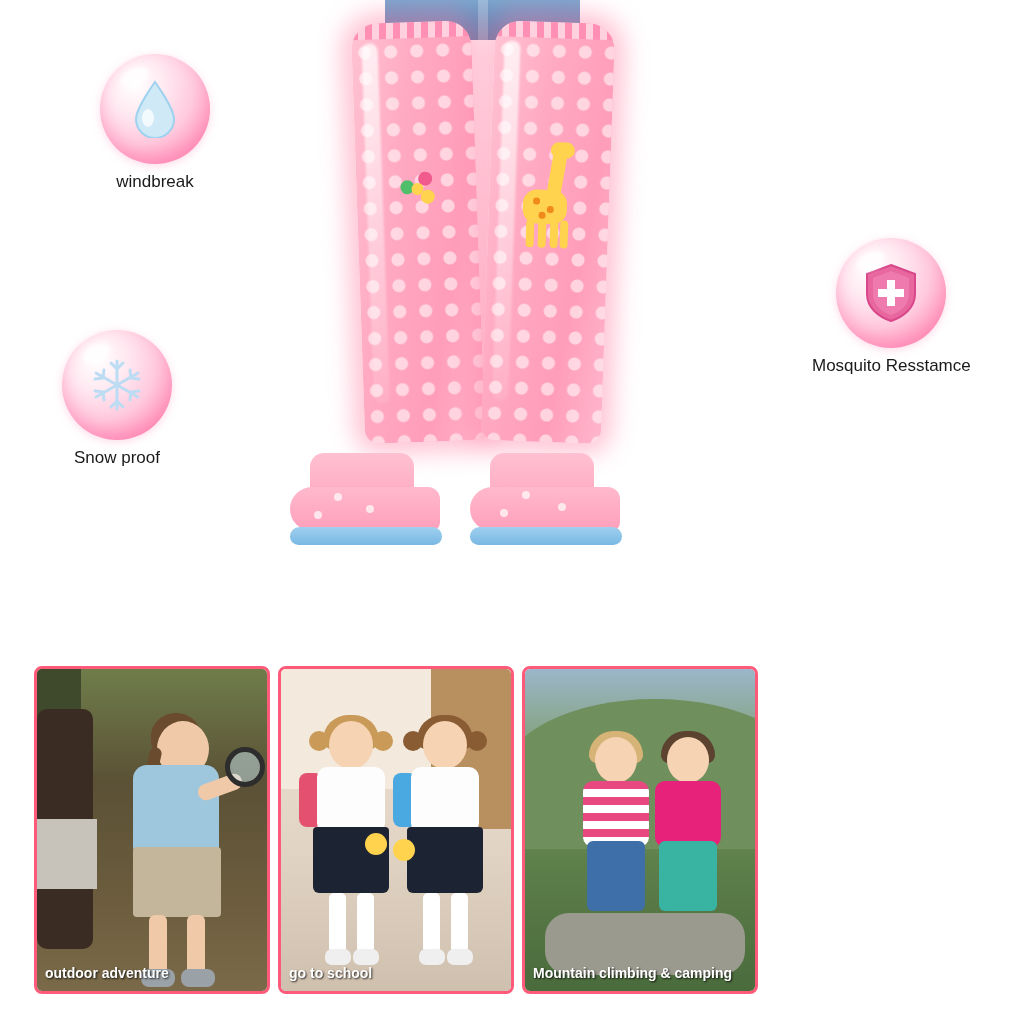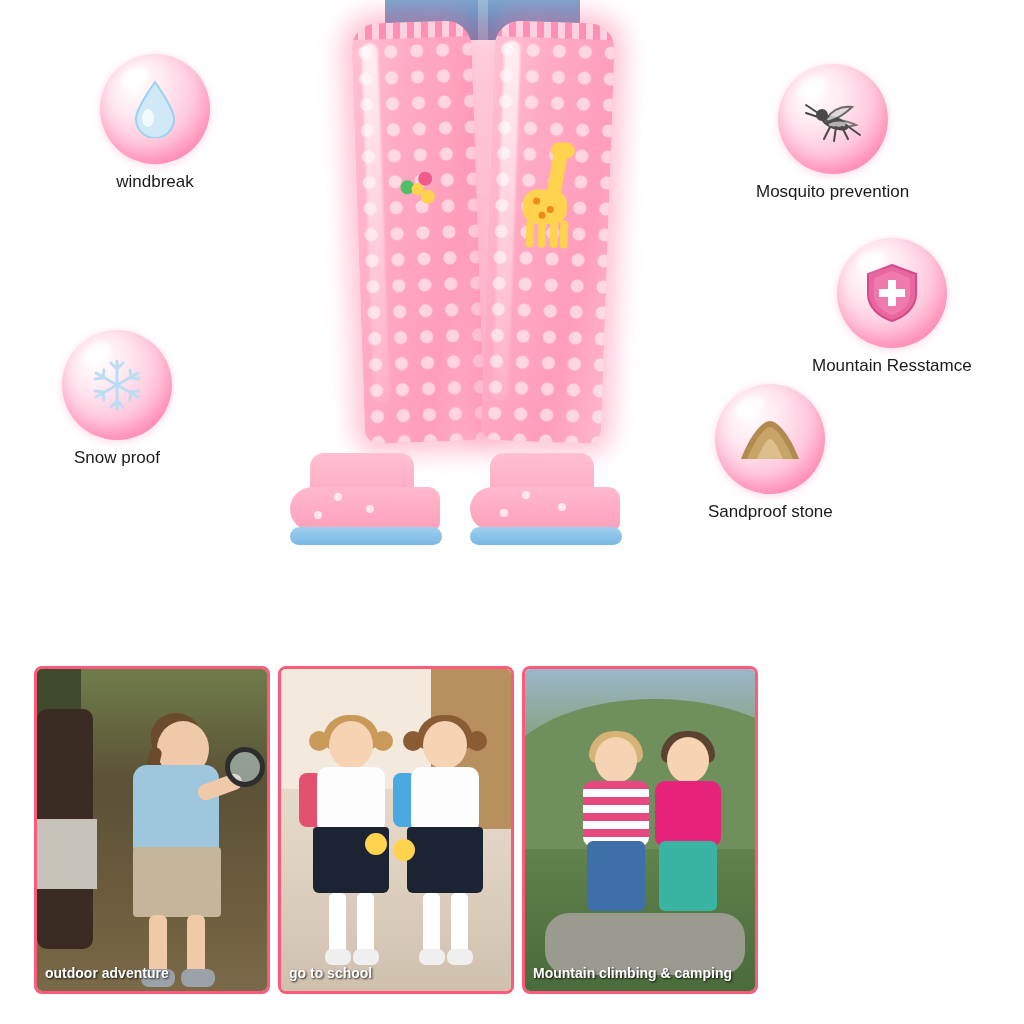--- a/index.html
+++ b/index.html
@@ -318,58 +318,32 @@
             <path d="M49 16 L7 40"></path>
           <path d="M28 12 l-6 -6 M28 12 l6 -6 M28 44 l-6 6 M28 44 l6 6"></path>
           <path d="M14 21 l-8 1 M14 21 l1 -8 M42 35 l8 -1 M42 35 l-1 8"></path>
           <path d="M42 21 l8 1 M42 21 l-1 -8 M14 35 l-8 -1 M14 35 l1 8"></path>
         </g>
       </svg>
     </div>
     <div class="bubble-label">Snow proof</div>
   </div>
 
-  <div class="bubble-item" style="left:756px; top:64px;">
-    <div class="bubble">
-      <svg width="62" height="52" viewBox="0 0 62 52">
-        <g stroke="#4a4a4a" stroke-width="2" fill="none" stroke-linecap="round">
-          <ellipse cx="33" cy="30" rx="13" ry="5" transform="rotate(20 33 30)" fill="#5a5a5a"></ellipse>
-          <circle cx="20" cy="22" r="5" fill="#4a4a4a"></circle>
-          <path d="M16 20 L4 12 M16 24 L4 20"></path>
-          <path d="M24 26 q10 -14 26 -12 q-10 10 -22 14" fill="#d8d8d8" opacity=".8"></path>
-          <path d="M26 30 q12 -6 28 2 q-14 4 -26 2" fill="#d8d8d8" opacity=".7"></path>
-          <path d="M28 34 L22 46 M34 34 L32 48 M40 34 L46 46"></path>
-          <path d="M44 32 L58 42"></path>
-        </g>
-      </svg>
-    </div>
-    <div class="bubble-label">Mosquito prevention</div>
-  </div>
 
   <div class="bubble-item" style="left:812px; top:238px;">
     <div class="bubble">
       <svg width="56" height="62" viewBox="0 0 56 62">
         <path d="M28 3 L52 12 V32 C52 46 40 55 28 59 C16 55 4 46 4 32 V12 Z" fill="#e8679f" stroke="#d8478a" stroke-width="2"></path>
         <path d="M28 9 L46 16 V32 C46 43 37 50 28 53 C19 50 10 43 10 32 V16 Z" fill="#f07fb0" opacity=".85"></path>
         <path d="M24 18 h8 v9 h9 v8 h-9 v9 h-8 v-9 h-9 v-8 h9 z" fill="#ffffff"></path>
       </svg>
     </div>
-    <div class="bubble-label">Mountain Resstamce</div>
+    <div class="bubble-label">Mosquito Resstamce</div>
   </div>
 
-  <div class="bubble-item" style="left:708px; top:384px;">
-    <div class="bubble">
-      <svg width="66" height="48" viewBox="0 0 66 48">
-        <path d="M4 44 C14 18 26 6 33 6 C40 6 52 18 62 44 Z" fill="#b08a4e"></path>
-        <path d="M10 44 C18 24 28 12 33 12 C38 12 48 24 56 44 Z" fill="#c8a469"></path>
-        <path d="M20 44 C25 32 30 24 33 24 C36 24 41 32 46 44 Z" fill="#ddbf8c"></path>
-      </svg>
-    </div>
-    <div class="bubble-label">Sandproof stone</div>
-  </div>
 </div>
 
 <div id="scenes-section">
 
   <div id="scene-grid">
 
     <div class="scene-card">
       <div class="scene-art">
         <div class="s1-bg"></div>
         <div class="s1-tree"></div>

